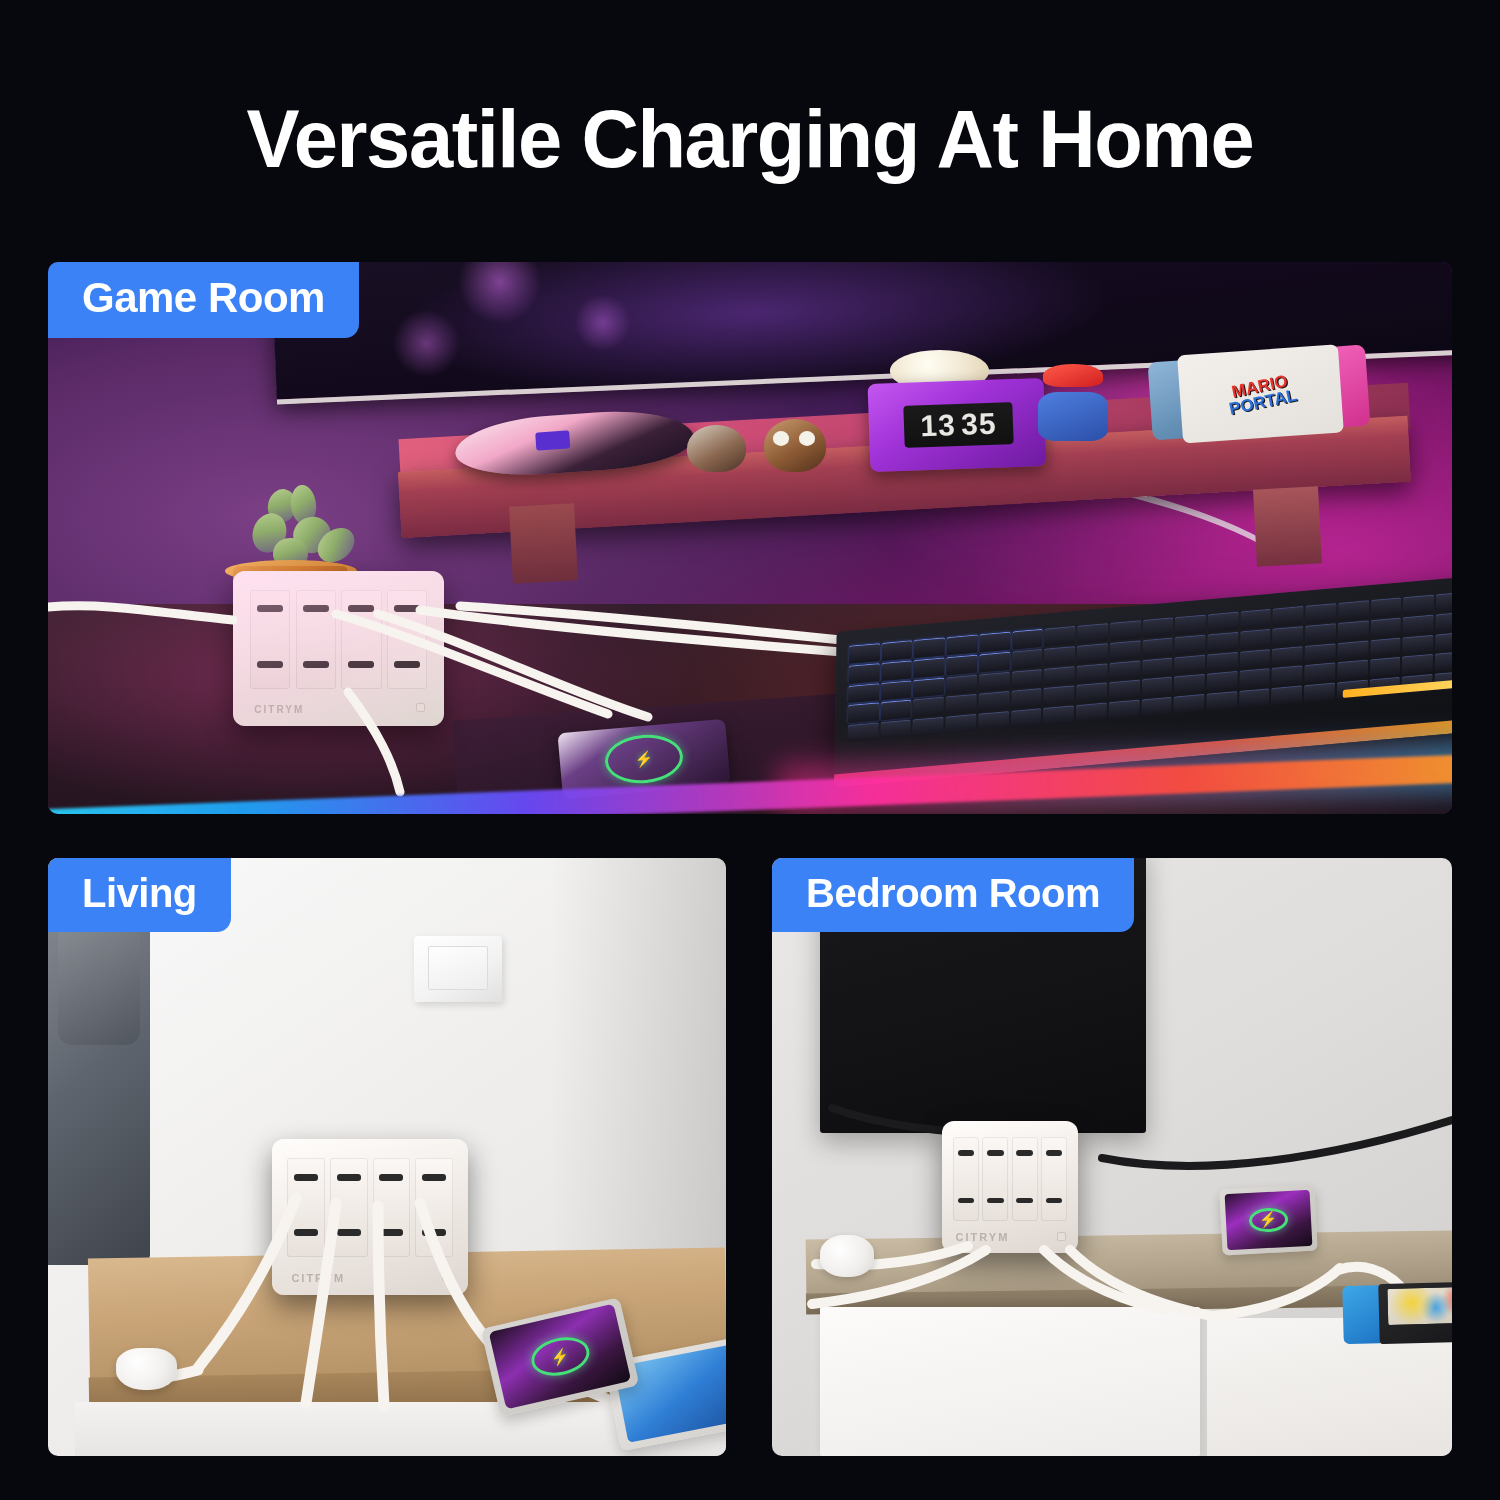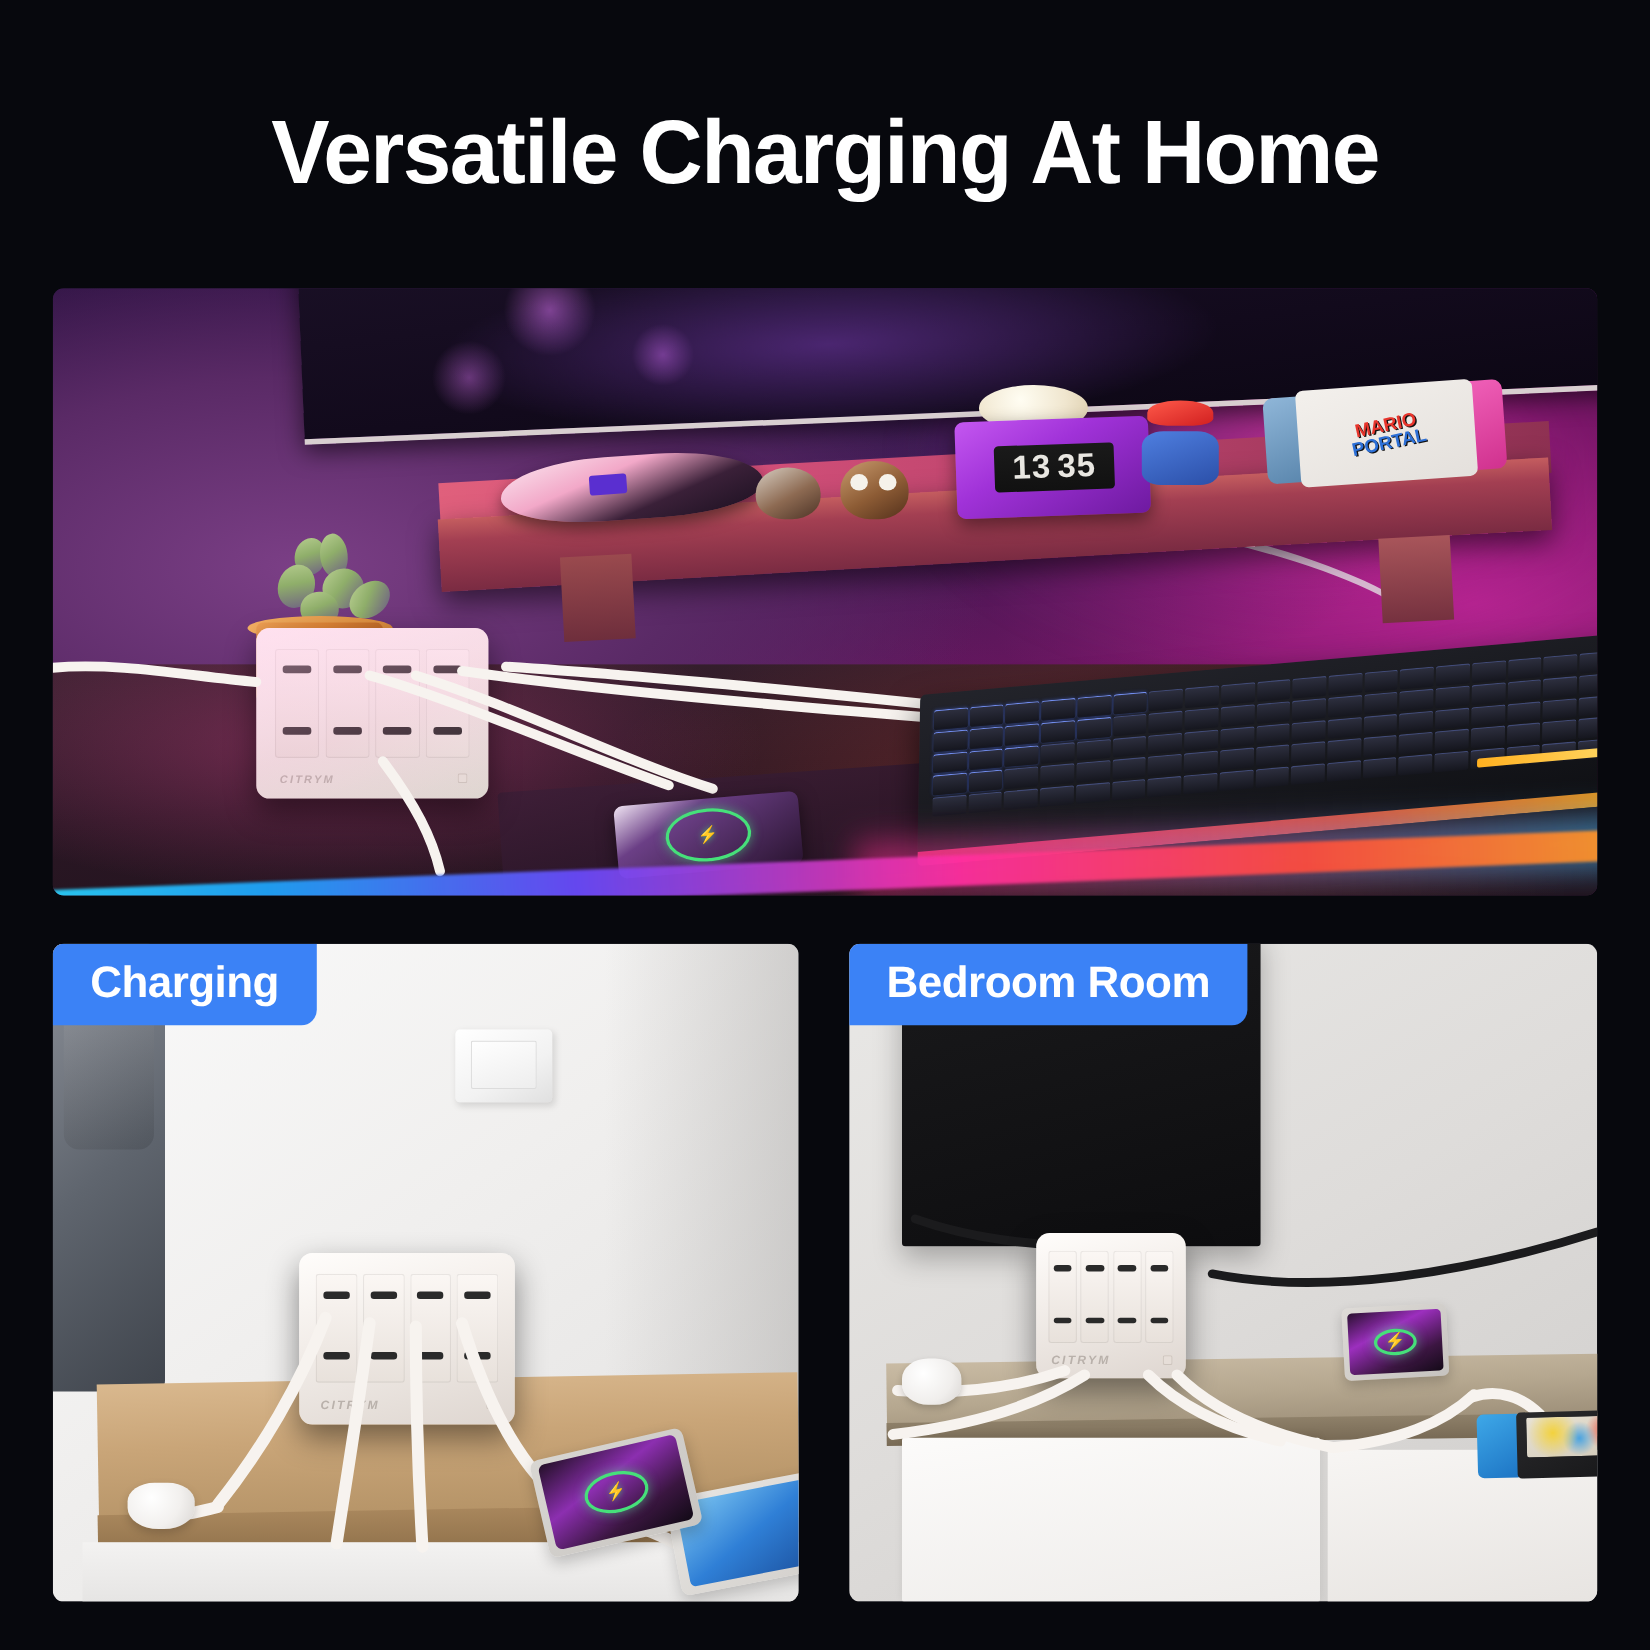--- a/index.html
+++ b/index.html
@@ -266,21 +266,20 @@
     position: absolute; right: 0; top: 2%; width: 16%; height: 92%;
     background: linear-gradient(160deg, #f060b8 0%, #d0318e 100%);
     border-radius: 4px 9px 9px 4px;
   }
   
   .charger {
     position: absolute;
     background: linear-gradient(165deg, #fffdfb 0%, #f3eeea 40%, #ded6d0 100%);
     border-radius: 12px;
     box-shadow: 0 12px 28px rgba(0,0,0,0.45);
-    font-style: italic;
   }
   .charger-face {
     position: absolute; left: 8%; top: 12%; width: 84%; height: 64%;
     display: flex; gap: 3%;
   }
   .port-col {
     flex: 1;
     background: linear-gradient(180deg, #fbf7f4 0%, #e8e1db 100%);
     border-radius: 3px;
     position: relative;
@@ -742,20 +741,21 @@
             <div class="key"></div>
         </div>
         <div class="kb-strip"></div>
         <div class="kb-edge"></div>
       </div>
 
       <div class="gr-rgb2"></div>
       <div class="gr-rgb"></div>
     </div>
 
+    <div class="badge">Game Room</div>
   </div>
 
   <div class="panel" id="panel-bedroom">
     <div class="scene">
       <div class="bd-wall"></div>
       <div class="bd-wall-shadow"></div>
       <div class="bd-sofa"></div>
       <div class="bd-switch"></div>
 
       <div class="bd-desk"></div>
@@ -802,21 +802,21 @@
 
       <div class="bd-phone">
         <div class="bd-phone-screen">
           <div class="charge-ring">
             <span class="bolt">⚡</span>
           </div>
         </div>
       </div>
     </div>
 
-    <div class="badge">Charging</div>
+    <div class="badge">Living</div>
   </div>
 
   <div class="panel" id="panel-living">
     <div class="scene">
       <div class="lv-wall"></div>
       <div class="lv-tv"></div>
       <div class="lv-tv-stand"></div>
 
       <div class="lv-console"></div>
       <div class="lv-console-edge"></div>

